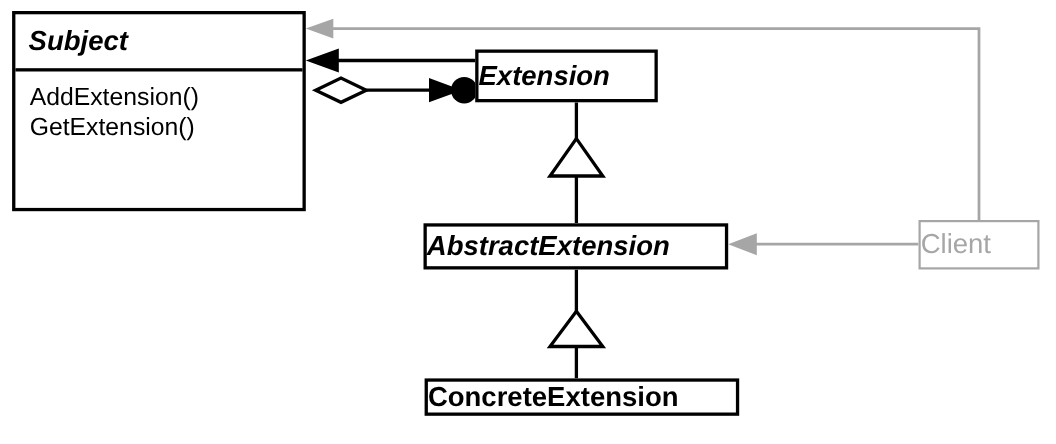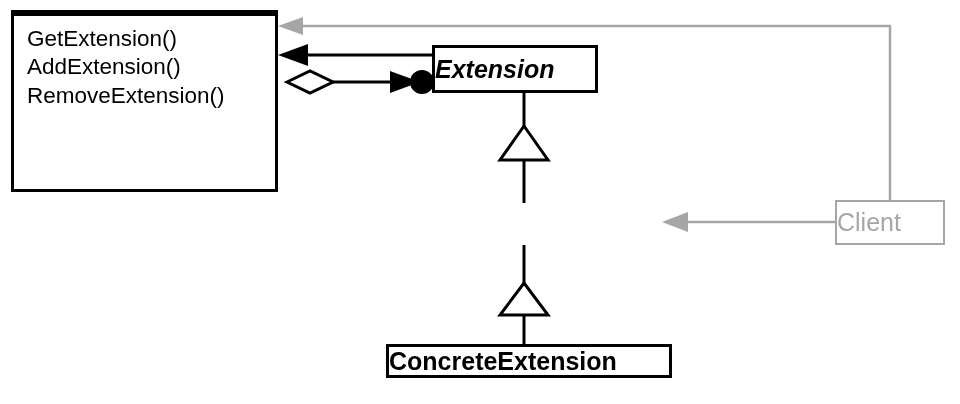--- a/index.html
+++ b/index.html
@@ -120,33 +120,40 @@
 
     
     <g>
       <line x1="524" y1="245" x2="524" y2="285" stroke="#000000" stroke-width="3"></line>
       <polygon points="524,283 548,315 500,315" fill="#ffffff" stroke="#000000" stroke-width="3"></polygon>
       <line x1="524" y1="315" x2="524" y2="344" stroke="#000000" stroke-width="3"></line>
     </g>
   </svg>
 
   <div class="uml-class" style="left:11px; top:10px; width:267px; height:182px;">
+    <div class="title-compartment title-left" style="height:49px;">
+      <span class="class-title">Subject</span>
+    </div>
     <div class="compartment-divider members-compartment">
+      <div class="member-row">AddExtension()</div>
       <div class="member-row">GetExtension()</div>
-      <div class="member-row">AddExtension()</div>
-      <div class="member-row">RemoveExtension()</div>
     </div>
   </div>
 
   <div class="uml-class" style="left:432px; top:45px; width:166px; height:48px;">
     <div class="title-compartment title-center" style="height:100%;">
       <span class="class-title">Extension</span>
     </div>
   </div>
 
+  <div class="uml-class" style="left:385px; top:203px; width:277px; height:42px;">
+    <div class="title-compartment title-center" style="height:100%;">
+      <span class="class-title">AbstractExtension</span>
+    </div>
+  </div>
 
   <div class="uml-class" style="left:386px; top:344px; width:286px; height:34px;">
     <div class="title-compartment title-center" style="height:100%;">
       <span class="class-title not-italic">ConcreteExtension</span>
     </div>
   </div>
 
   <div class="uml-class gray-class" style="left:835px; top:200px; width:110px; height:45px;">
     <div class="title-compartment title-center" style="height:100%;">
       <span class="class-title gray-title">Client</span>

